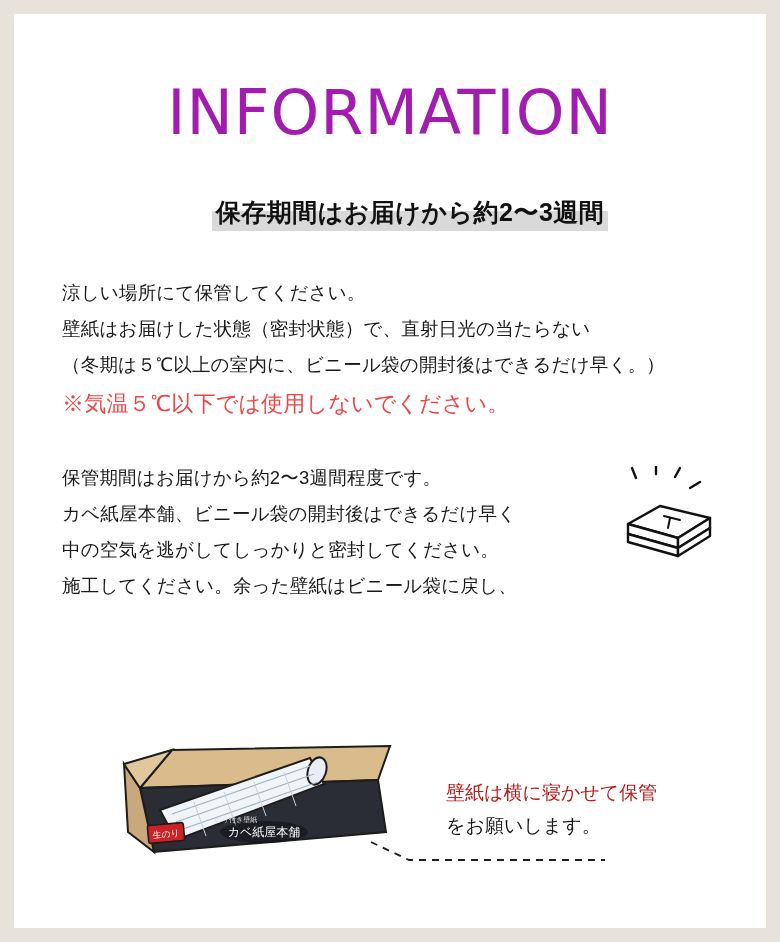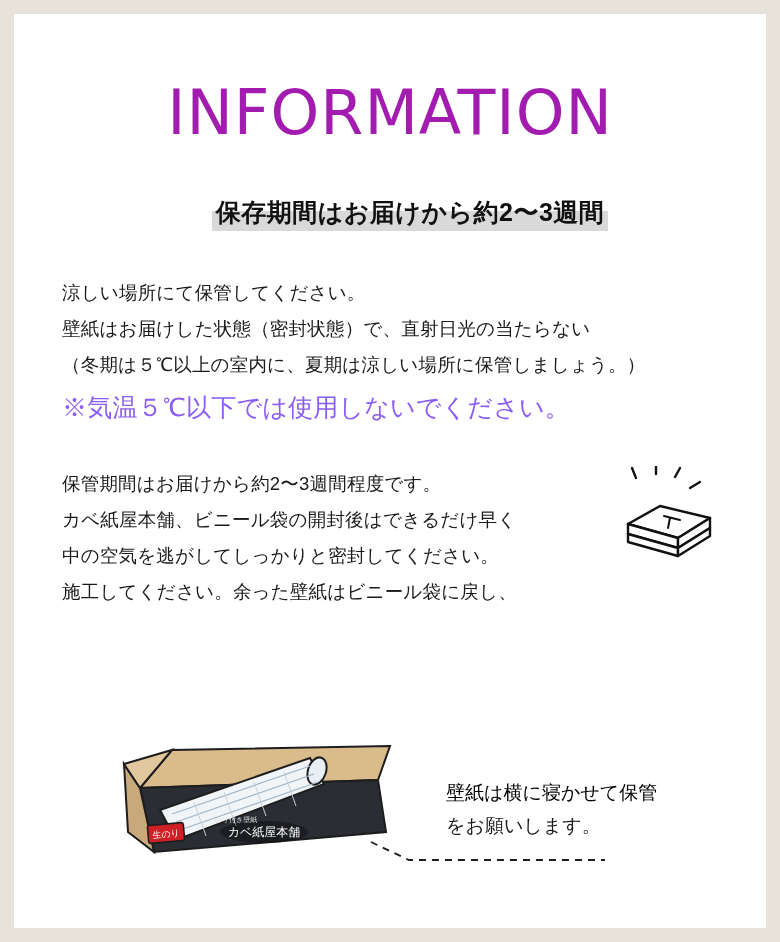--- a/index.html
+++ b/index.html
@@ -54,22 +54,22 @@
     margin-right: 40px;
     color: #1a1a1a;
   }
   .para1 {
     margin-top: 44px;
     font-size: 18.5px;
     line-height: 1.95;
     letter-spacing: 0.2px;
   }
   .warn {
-    color: #8b5cf6;
-    font-size: 25px;
+    color: #ef4444;
+    font-size: 22px;
     line-height: 1.95;
     letter-spacing: 0.2px;
   }
   .para2 {
     margin-top: 34px;
     font-size: 18.5px;
     line-height: 1.95;
     letter-spacing: 0.2px;
     position: relative;
   }
@@ -99,21 +99,21 @@
   .caption {
     position: absolute;
     left: 432px;
     top: 62px;
     width: 300px;
     font-size: 19px;
     line-height: 1.75;
     color: #1a1a1a;
   }
   .caption .red {
-    color: #000000;
+    color: #b91c1c;
   }
   .dash-line {
     position: absolute;
     left: 355px;
     top: 126px;
     width: 240px;
     height: 24px;
   }
 </style>
 </head>
@@ -124,21 +124,21 @@
   <div class="title">INFORMATION</div>
 
   <div class="subtitle-wrap">
     <span class="subtitle">保存期間はお届けから約2〜3週間</span>
   </div>
 
   <div class="body-block">
     <div class="para1">
       <div>涼しい場所にて保管してください。</div>
       <div>壁紙はお届けした状態（密封状態）で、直射日光の当たらない</div>
-      <div>（冬期は５℃以上の室内に、夏期は涼しい場所に保管しましょう。）</div>
+      <div>（冬期は５℃以上の室内に、ビニール袋の開封後はできるだけ早く。）</div>
       <div class="warn">※気温５℃以下では使用しないでください。</div>
     </div>
 
     <div class="para2">
       <div>保管期間はお届けから約2〜3週間程度です。</div>
       <div>カベ紙屋本舗、ビニール袋の開封後はできるだけ早く</div>
       <div>中の空気を逃がしてしっかりと密封してください。</div>
       <div>施工してください。余った壁紙はビニール袋に戻し、</div>
     </div>
   </div>

